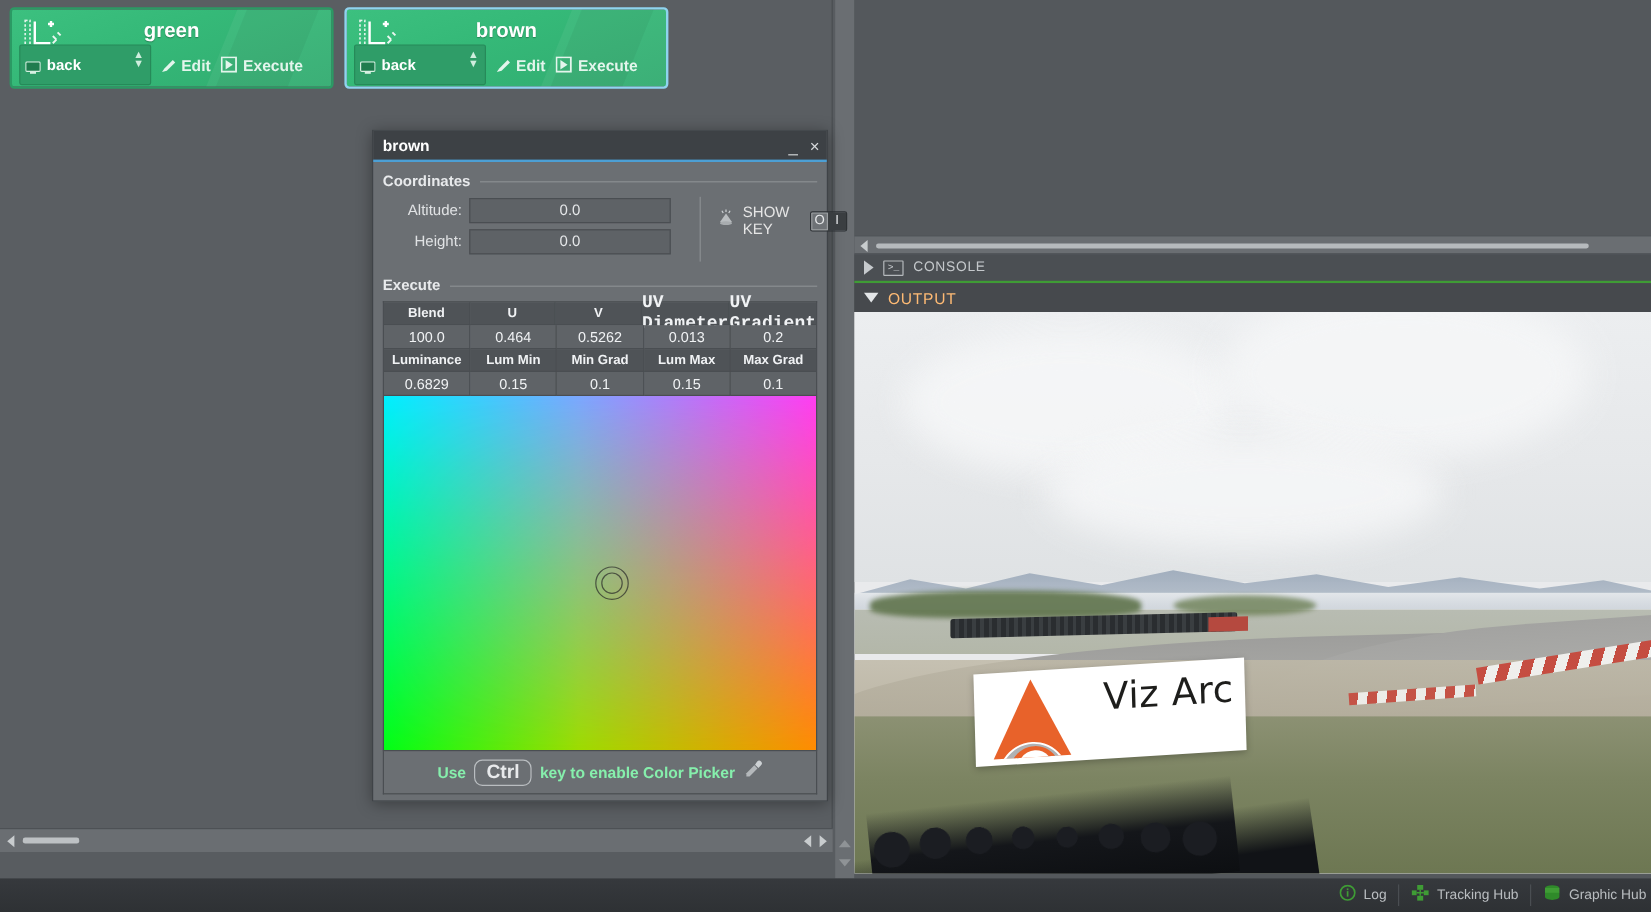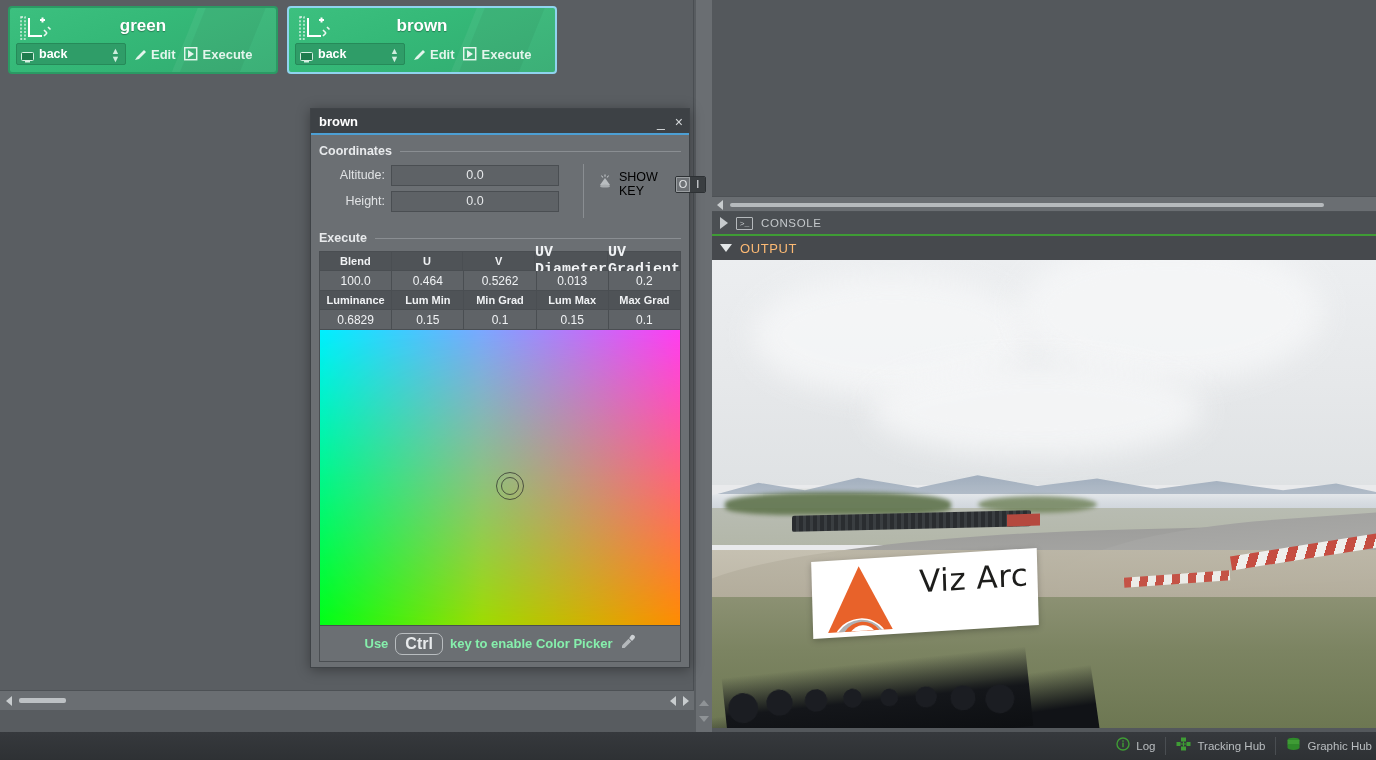--- a/index.html
+++ b/index.html
@@ -46,21 +46,21 @@
     pointer-events: none;
   }
   .card-icon {
     position: absolute; left: 10px; top: 8px; width: 34px; height: 26px;
   }
   .card-toolbar {
     position: absolute; left: 6px; right: 6px; bottom: 6px;
     height: 24px; display: flex; align-items: center; gap: 8px;
   }
   .combo {
-    position: relative; width: 110px; height: 22px;
+    position: relative; width: 110px; height: 34px;
     background: #2f9d68; border: 1px solid #268a59; border-radius: 2px;
     display: flex; align-items: center; padding-left: 4px; gap: 5px;
   }
   .combo .monitor-ic { width: 13px; height: 11px; flex: none; }
   .combo .combo-label { color: #ffffff; font-size: 12.5px; font-weight: bold; }
   .combo .spin {
     position: absolute; right: 5px; top: 3px;
     color: #cfeede; font-size: 9px; line-height: 8px; text-align: center;
   }
   .tb-btn {
@@ -121,21 +121,21 @@
   .field-box {
     width: 168px; height: 21px; background: #5e6266;
     border: 1px solid #4a4e52; color: #e6e8ea; font-size: 12.5px;
     display: flex; align-items: center; justify-content: center;
   }
   .vdiv { position: absolute; left: 264px; top: 0; width: 1px; height: 54px; background: #8a8e92; }
   .showkey {
     position: absolute; left: 278px; top: 6px;
     display: flex; align-items: center; gap: 6px;
   }
-  .showkey-label { color: #000000; font-size: 12.5px; }
+  .showkey-label { color: #e5e5e5; font-size: 12.5px; }
   .toggle {
     display: flex; height: 17px; border: 1px solid #2d3134; border-radius: 2px; overflow: hidden;
   }
   .toggle .seg { width: 20px; display: flex; align-items: center; justify-content: center; font-size: 11px; color: #e6e8ea; }
   .toggle .seg.on  { background: #6e7276; border: 1px solid #9a9ea1; }
   .toggle .seg.off { background: #3a3e41; }
 
   
   .chroma-table { margin: 6px 8px 0 8px; border: 1px solid #4a4e52; border-bottom: none; }
   .ct-row { display: flex; }

